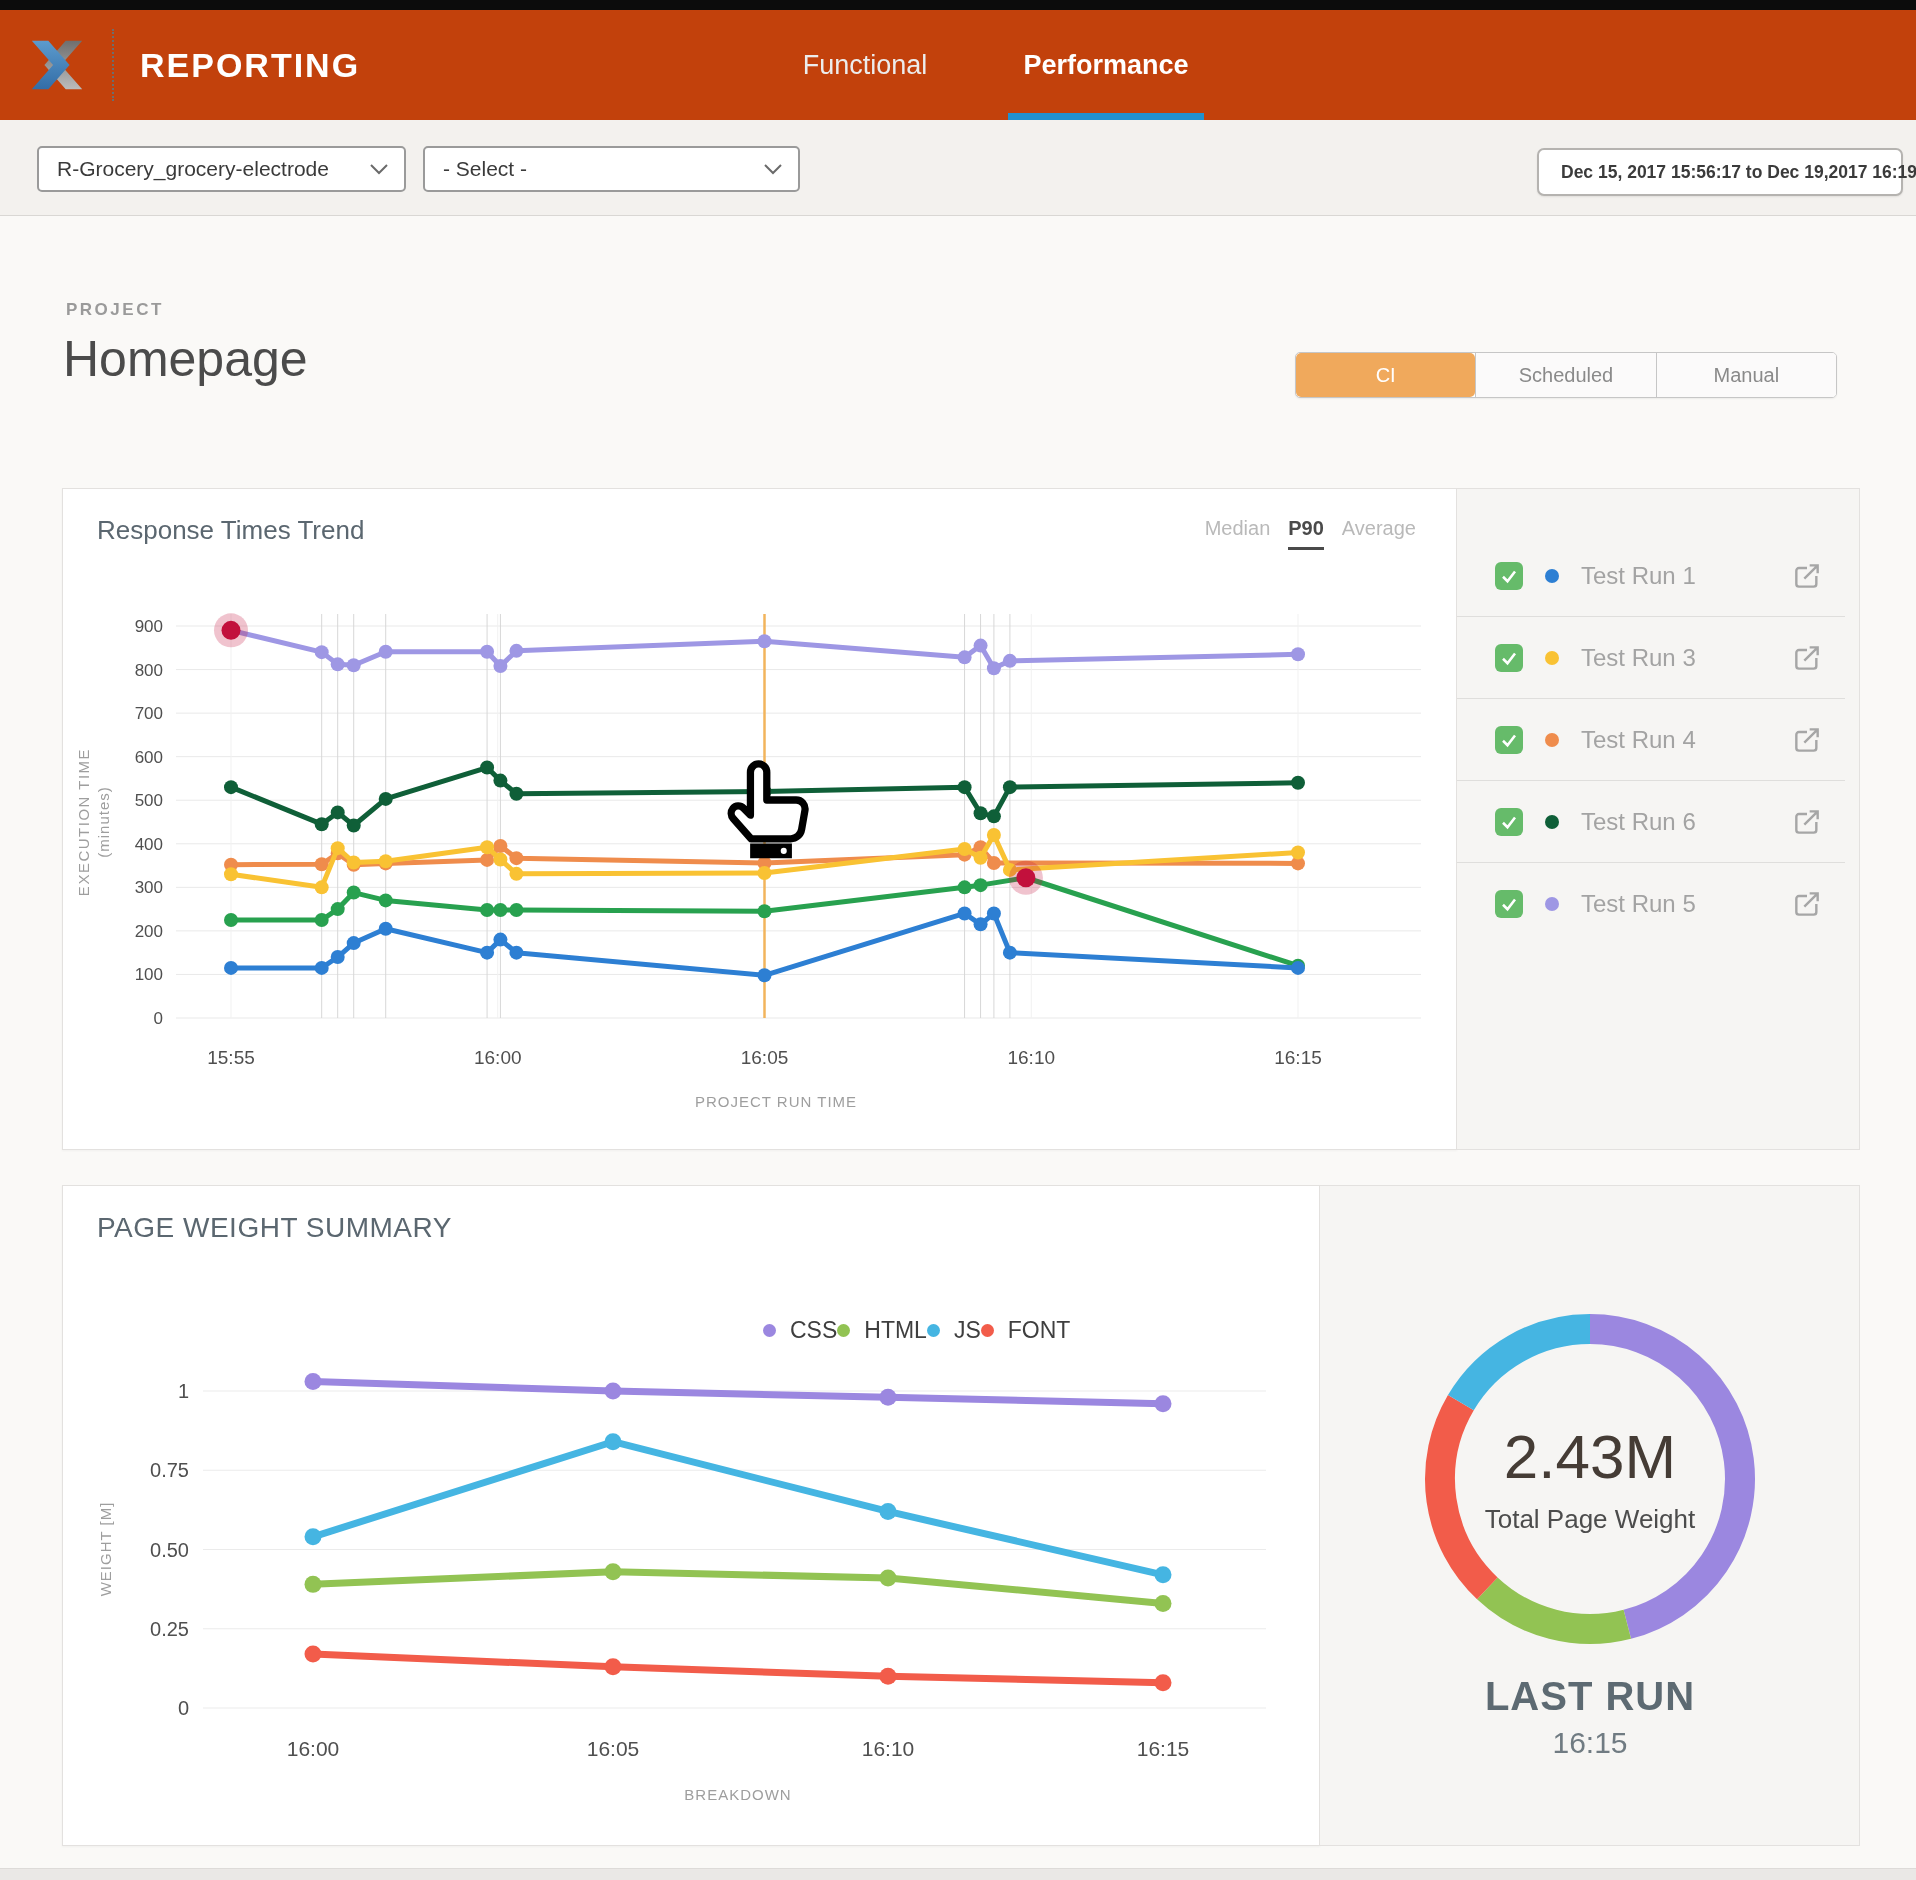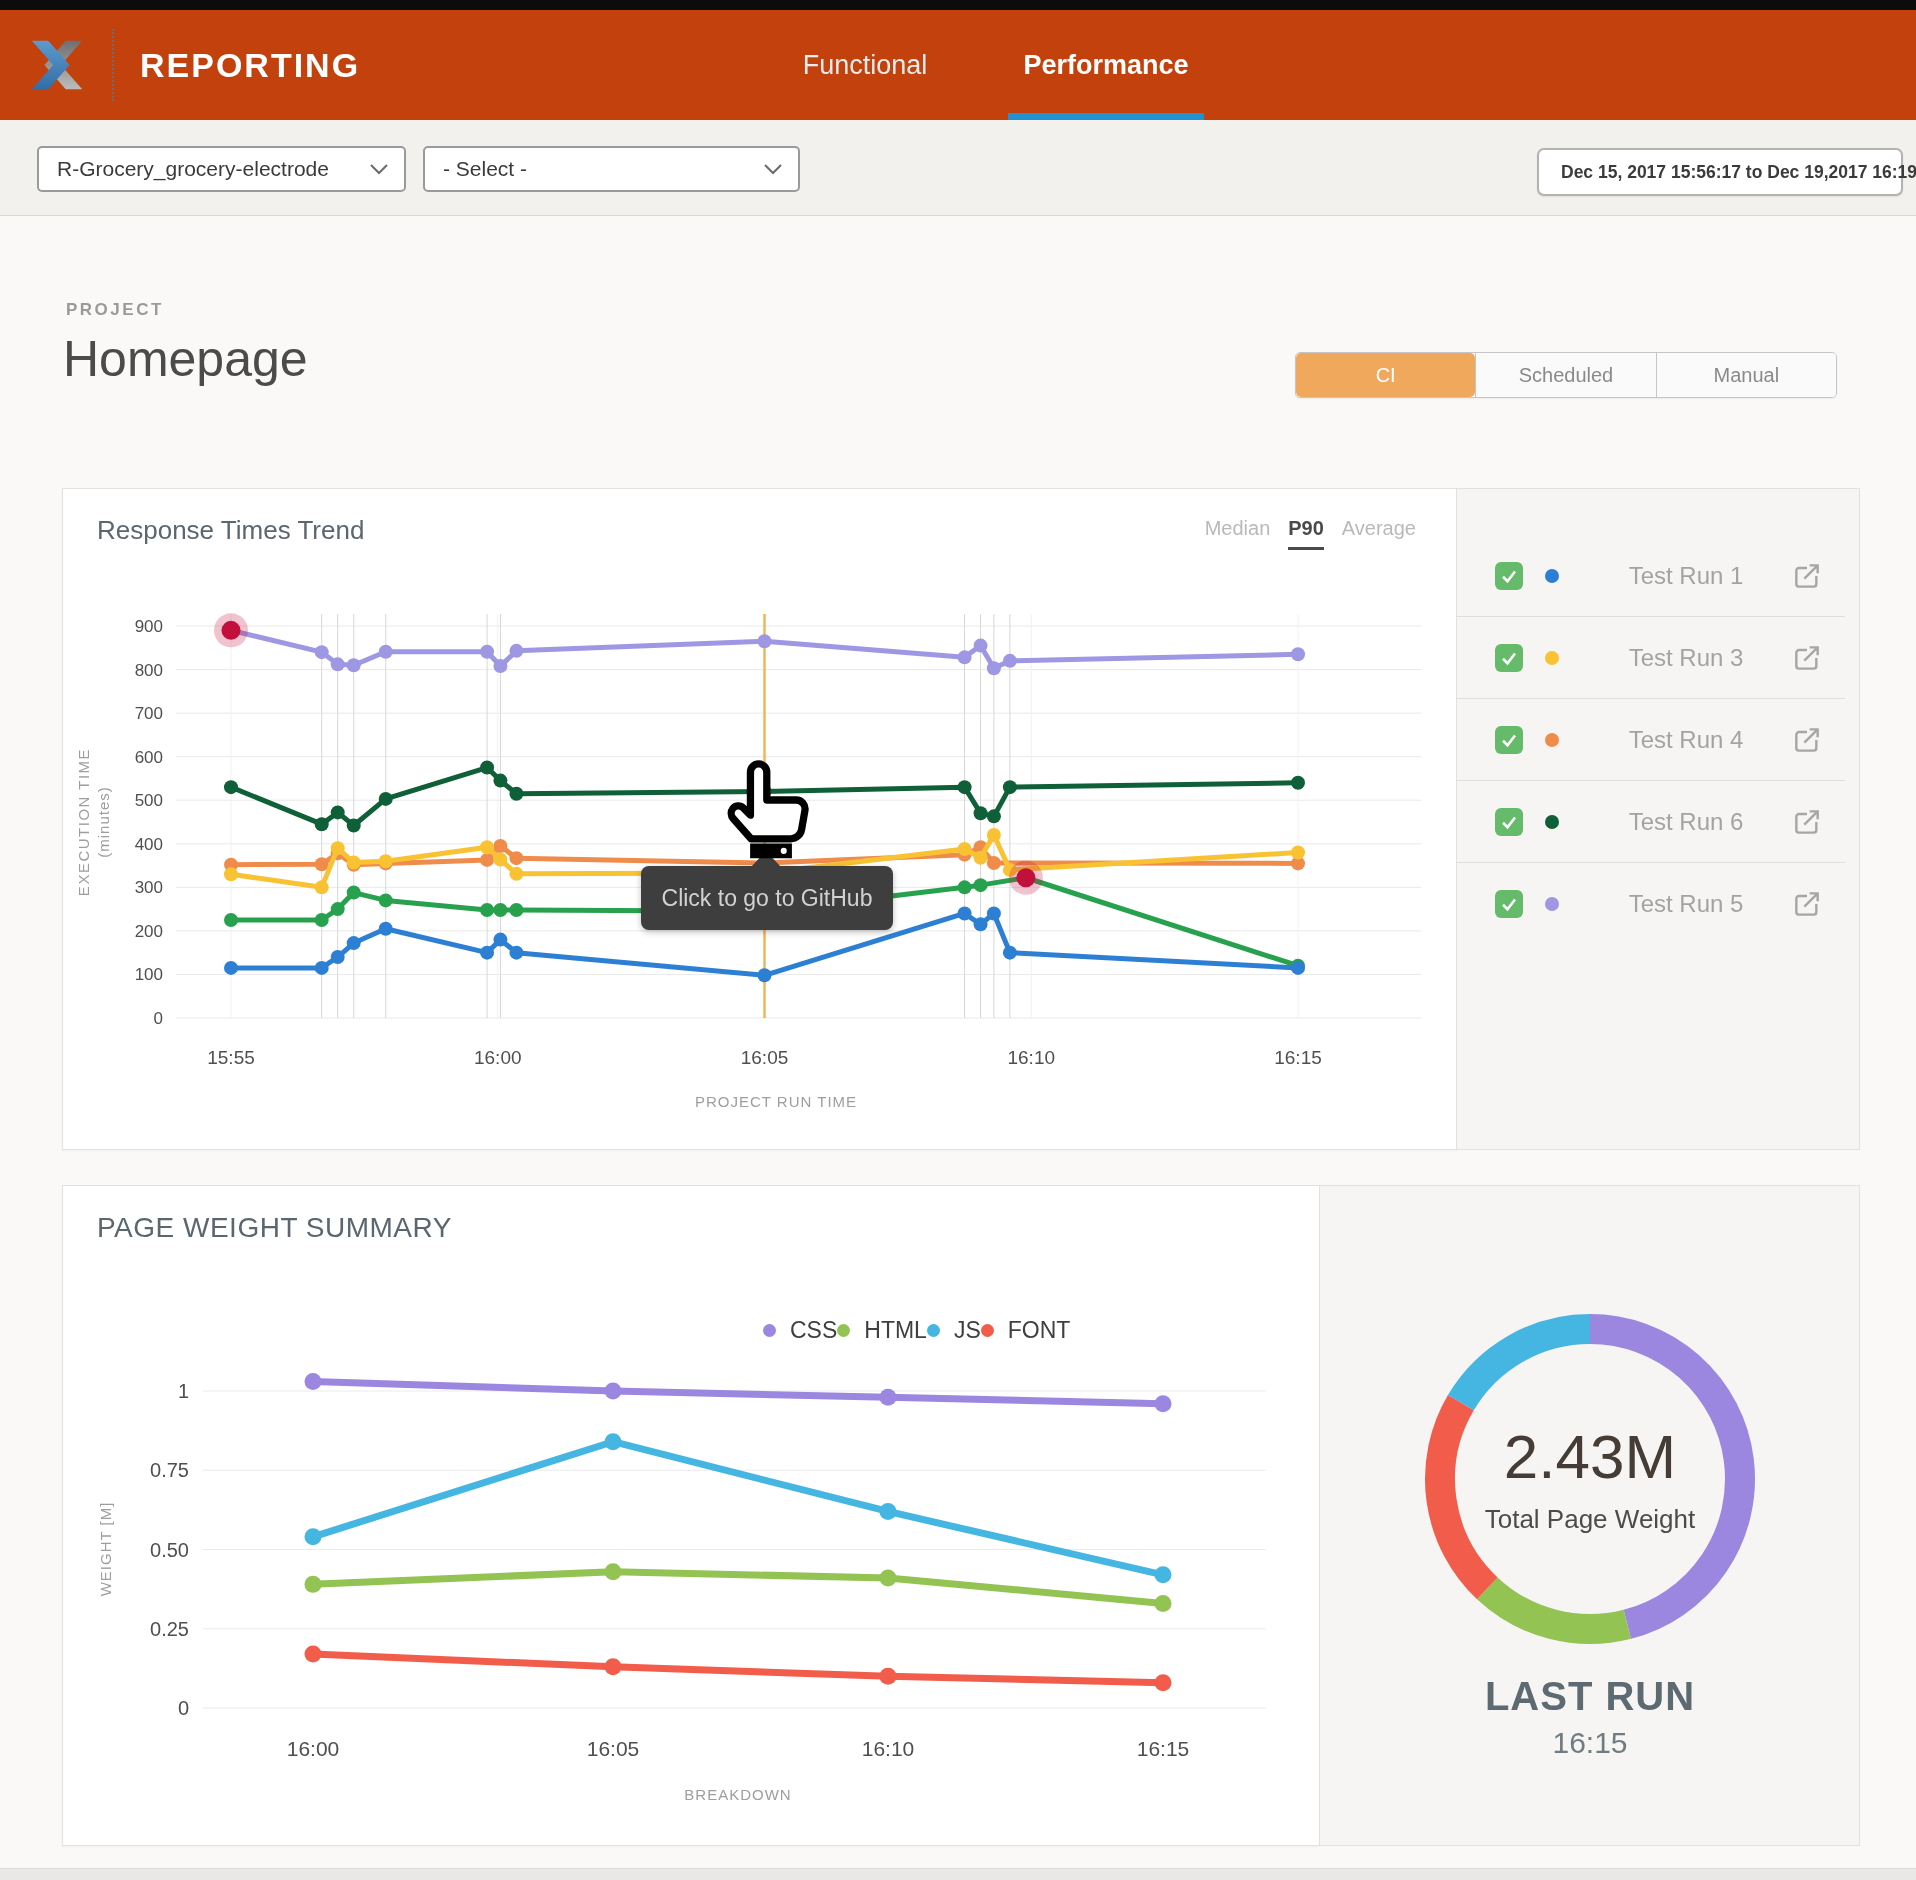--- a/index.html
+++ b/index.html
@@ -53,21 +53,21 @@
   .chart-svg{position:absolute;left:0;top:0;}
   svg text{font-family:"Liberation Sans",sans-serif;}
   
   .rt-tooltip{position:absolute;left:578px;top:377px;width:252px;height:64px;background:#3e3e3e;border-radius:8px;
     color:#d2d2d2;font-size:23px;display:flex;align-items:center;justify-content:center;z-index:10;box-shadow:0 2px 6px rgba(0,0,0,.25);}
   .rt-tooltip .arrow{position:absolute;top:-15px;left:110px;width:0;height:0;
     border-left:15px solid transparent;border-right:15px solid transparent;border-bottom:16px solid #3e3e3e;}
   .hand-cursor{position:absolute;left:664px;top:268px;width:82px;height:106px;z-index:11;}
   
   .run-list{position:absolute;left:0;top:46px;width:100%;}
-  .run-item{height:82px;display:flex;align-items:center;margin:0 14px 0 0;border-bottom:1px solid #dfdedc;padding-left:38px;box-sizing:border-box;text-align:center;}
+  .run-item{height:82px;display:flex;align-items:center;margin:0 14px 0 0;border-bottom:1px solid #dfdedc;padding-left:38px;box-sizing:border-box;}
   .run-item:last-child{border-bottom:none;}
   .checkbox{width:28px;height:28px;border-radius:6px;background:#66bb6a;display:flex;align-items:center;justify-content:center;cursor:pointer;flex:0 0 auto;}
   .run-dot{width:14px;height:14px;border-radius:50%;margin-left:22px;flex:0 0 auto;}
   .run-label{font-size:24px;color:#a3a3a3;margin-left:22px;flex:1;}
   .share-icon{width:32px;height:32px;margin-right:22px;cursor:pointer;flex:0 0 auto;}
   
   .pw-legend{position:absolute;left:700px;top:131px;display:flex;align-items:center;}
   .pw-legend-item{display:flex;align-items:center;gap:14px;}
   .pw-dot{width:13px;height:13px;border-radius:50%;}
   .pw-leg-label{font-size:23px;color:#3f3f3f;}
@@ -282,24 +282,20 @@
     <span class="stat-tab active">P90</span>
     <span class="stat-tab">Average</span>
   </div>
 
   <svg class="hand-cursor" viewBox="0 0 27 35">
     <path d="M10.4 2.3 C8.9 2.3 7.7 3.5 7.7 5 L7.7 19.2 5.4 16.9 C4.4 15.9 2.8 15.9 1.9 17 C1.1 18 1.2 19.4 2 20.3 L7.9 27 L21 27 C22.8 27 24.3 25.7 24.6 23.9 L25.7 17.6 C26 15.8 24.6 14.2 22.8 14.2 L13.1 14.2 13.1 5 C13.1 3.5 11.9 2.3 10.4 2.3 Z" fill="#fff" stroke="#000" stroke-width="2.4" stroke-linejoin="round"></path>
     <path d="M7.6 28.6 L21.4 28.6 L21.4 33.4 L7.6 33.4 Z" fill="#000"></path>
     <circle cx="18.7" cy="31" r="1" fill="#fff"></circle>
   </svg>
 
-  <div class="rt-tooltip">
-    <div class="arrow"></div>
-    <span>Click to go to GitHub</span>
-  </div>
 </section>
 
 <aside class="rt-legend">
   <div class="run-list">
 
     <div class="run-item">
       <span class="checkbox">
         <svg width="18" height="18" viewBox="0 0 24 24">
             <polyline points="4,13 10,19 20,6" fill="none" stroke="#fff" stroke-width="3.4"></polyline>
           </svg>

